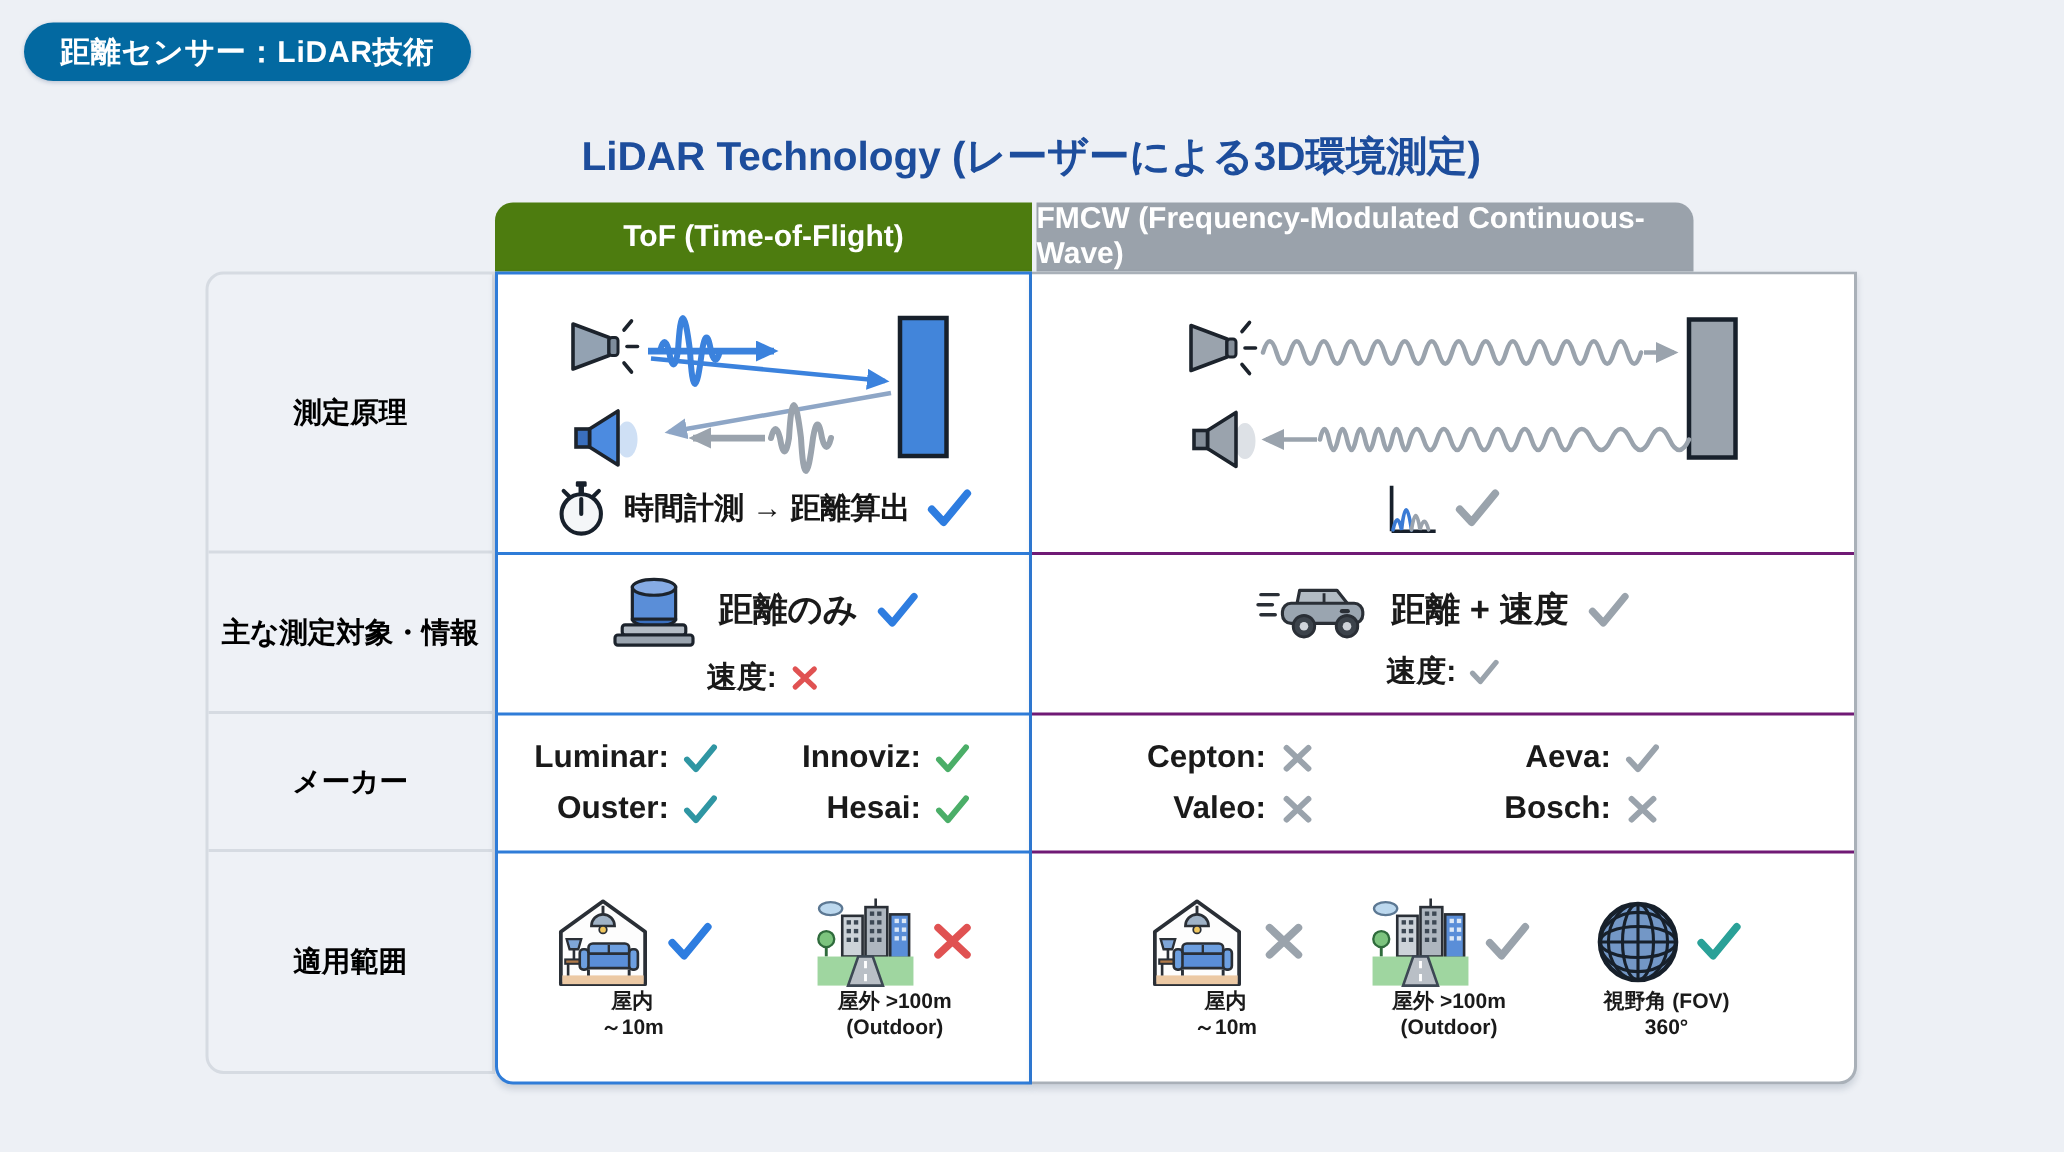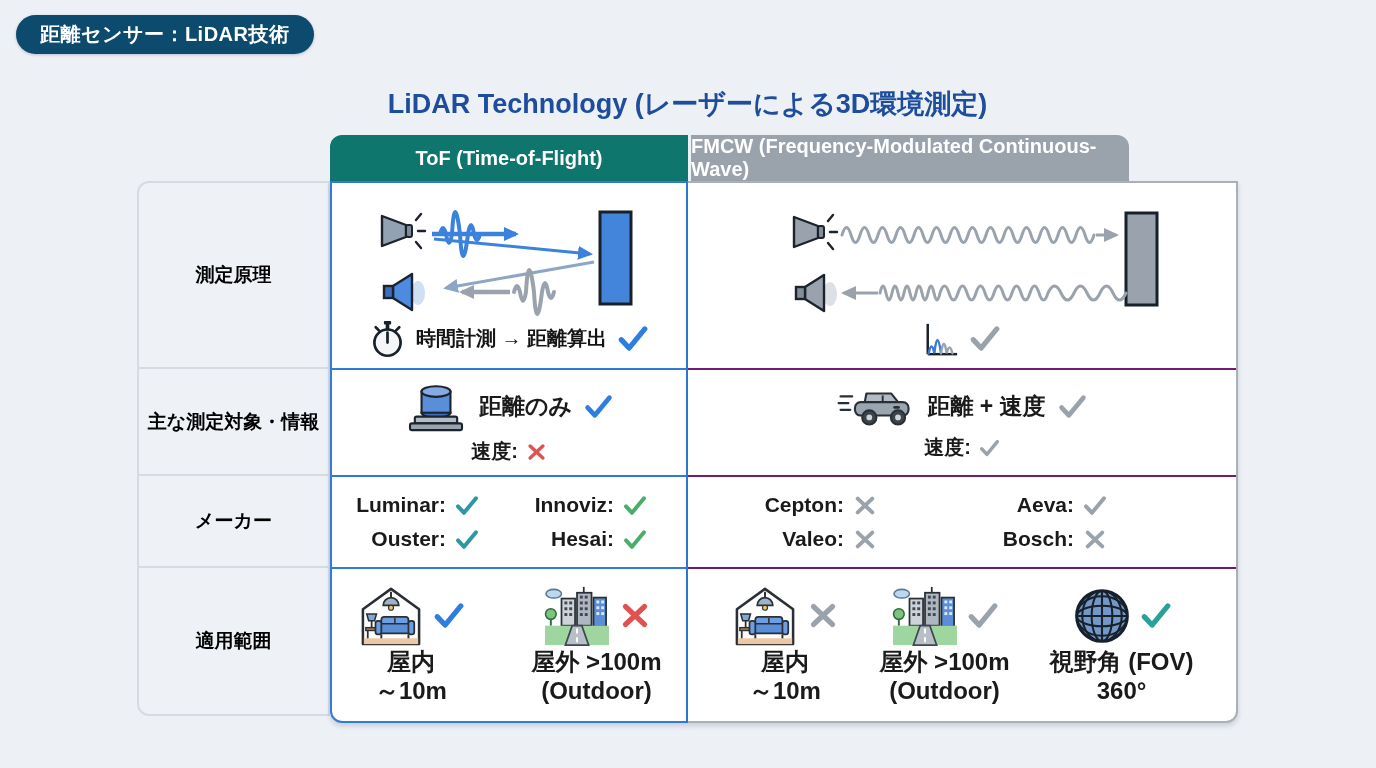--- a/index.html
+++ b/index.html
@@ -1,32 +1,32 @@
 <!DOCTYPE html>
 <html><head>
 <meta charset="utf-8">
 <style>
   * { margin:0; padding:0; box-sizing:border-box; }
   html,body { width:1376px; height:768px; }
   body { background:#edf0f5; font-family:"Liberation Sans","DejaVu Sans",sans-serif; color:#1a1a1a; overflow:hidden; }
   .canvas { position:relative; width:1376px; height:768px; background:#edf0f5; }
 
-  .badge { position:absolute; left:16px; top:15px; height:39px; background:#0c4a6e;
+  .badge { position:absolute; left:16px; top:15px; height:39px; background:#0369a1;
            border-radius:20px; display:flex; align-items:center; padding:16px 24px;
            box-shadow:0 1px 3px rgba(30,60,110,.25);text-align:center; }
   .badge span { color:#fff; font-size:20px; font-weight:bold; letter-spacing:.5px; }
 
   .title { position:absolute; left:137px; top:86px; width:1101px; text-align:center;
            font-size:27px; font-weight:bold; color:#1d4d9c; }
 
   .table { position:absolute; left:137px; top:135px; width:1101px; height:588px; }
 
   .hdr { position:absolute; top:0; height:46px; display:flex; align-items:center; justify-content:center;
          color:#fff; font-size:20px; font-weight:bold; }
-  .hdr-tof  { left:193px; width:358px; background:#0f766e; border-radius:12px 0 0 0; }
+  .hdr-tof  { left:193px; width:358px; background:#4d7c0f; border-radius:12px 0 0 0; }
   .hdr-fmcw { left:554px; width:438px; background:#9aa2ab; border-radius:0 12px 0 0; }
 
   .labelcol { position:absolute; left:0; top:46px; width:193px; height:535px;
               border:2px solid #d6dbe2; border-radius:12px 0 0 12px;
               display:flex; flex-direction:column; background:#eef1f6; }
   .labelrow { display:flex; align-items:center; justify-content:center;
               font-size:19px; font-weight:bold; color:#000000; text-align:center; }
   .labelrow + .labelrow { border-top:2px solid #d6dbe2; }
   .lr1 { height:184px; } .lr2 { height:107px; } .lr3 { height:92px; } .lr4 { flex:1; }
 
@@ -60,21 +60,21 @@
   .maker { display:flex; align-items:center; gap:9px; }
   .maker .mname { font-size:21px; font-weight:bold; text-align:right; display:inline-block; }
   .makers-tof  .mname { width:96px; }
   .makers-fmcw .mname { width:92px; }
 
   .scope { display:flex; align-items:flex-start; justify-content:center; }
   .scope-tof  { gap:66px; }
   .scope-fmcw { gap:40px; }
   .scope-item { display:flex; flex-direction:column; align-items:center; }
   .scope-top { display:flex; align-items:center; gap:7px; }
-  .scope-lines { margin-top:0; text-align:center; font-size:24px; font-weight:bold; line-height:1.22; }
+  .scope-lines { margin-top:0; text-align:center; font-size:14px; font-weight:bold; line-height:1.22; }
 </style>
 </head>
 <body>
 
 <svg width="0" height="0" style="position:absolute">
   <defs>
     <marker id="mBlue" markerUnits="userSpaceOnUse" markerWidth="18" markerHeight="16" refX="12" refY="7" orient="auto">
       <path d="M0 0 L15 7 L0 14 Z" fill="#3b82dd"></path>
     </marker>
     <marker id="mSteel" markerUnits="userSpaceOnUse" markerWidth="18" markerHeight="16" refX="12" refY="7" orient="auto">

